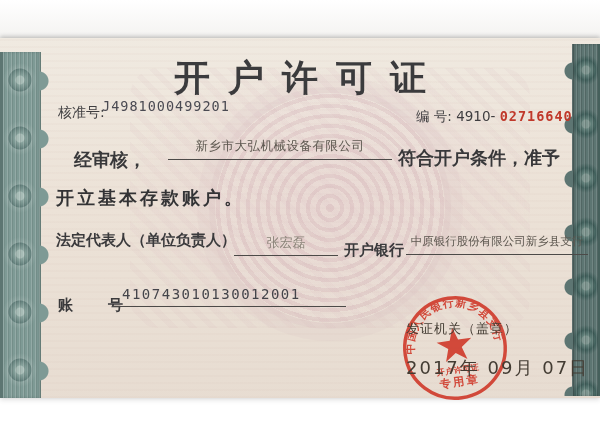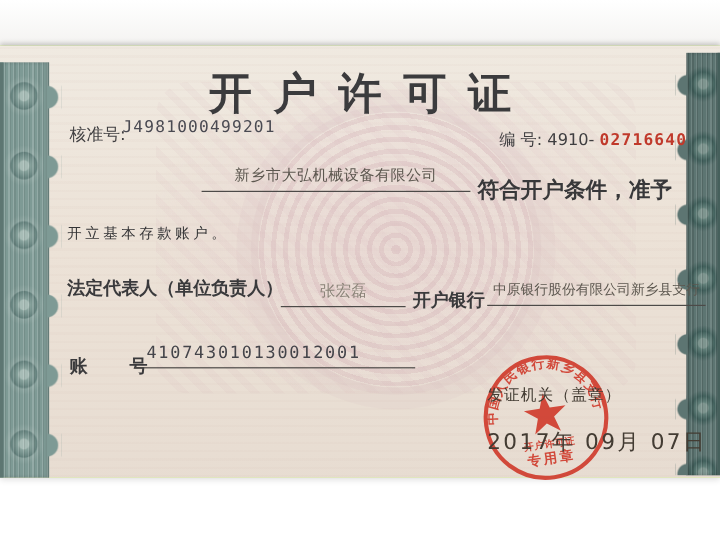--- a/index.html
+++ b/index.html
@@ -61,21 +61,21 @@
   #approval-row{left:58px;top:66px;font-size:14px;}
   #approval-value{position:absolute;left:44px;top:-6px;font-size:13.5px;color:#4a4a52;
                   letter-spacing:1px;}
   #serial-row{left:416px;top:70px;font-size:13.5px;color:#3f3e40;}
   #serial-number{color:#c0392b;font-weight:bold;letter-spacing:1px;}
 
   #review-label{left:74px;top:110px;font-size:18px;font-weight:bold;color:#38383a;}
   #company-line{left:168px;top:100px;width:224px;font-size:12.5px;color:#5c574f;
                 padding-bottom:4px;letter-spacing:0.5px;}
   #review-right{left:398px;top:108px;font-size:18px;font-weight:bold;color:#38383a;}
-  #account-open-text{left:56px;top:148px;font-size:12px;font-weight:normal;color:#333335;
+  #account-open-text{left:56px;top:148px;font-size:18px;font-weight:bold;color:#333335;
                      letter-spacing:3px;}
 
   #legal-rep-label{left:56px;top:193px;font-size:15px;font-weight:bold;color:#3a3a3c;}
   #legal-rep-line{left:234px;top:196px;width:104px;font-size:13px;color:#8a8378;padding-bottom:3px;}
   #bank-label{left:344px;top:203px;font-size:15px;font-weight:bold;color:#3a3a3c;}
   #bank-line{left:406px;top:196px;width:182px;font-size:11.5px;color:#5c574f;padding-bottom:5px;}
 
   #account-label{left:58px;top:258px;font-size:15px;font-weight:bold;color:#3a3a3c;letter-spacing:10px;}
   #account-line{left:112px;top:248px;width:234px;font-size:14px;color:#44444a;padding-bottom:4px;
                 text-align:left;}
@@ -110,20 +110,21 @@
       <span class="label">核准号:</span>
       <span id="approval-value" class="printed-value">J4981000499201</span>
     </div>
 
     <div class="abs" id="serial-row">
       <span>编 号:</span>
       <span>4910-</span>
       <span id="serial-number" class="printed-value">02716640</span>
     </div>
 
+    <div class="abs" id="review-label">经审核，</div>
     <div class="abs fill-line" id="company-line">
       <span>新乡市大弘机械设备有限公司</span>
     </div>
     <div class="abs" id="review-right">符合开户条件，准予</div>
 
     <div class="abs" id="account-open-text">开立基本存款账户。</div>
 
     <div class="abs" id="legal-rep-label">法定代表人（单位负责人）</div>
     <div class="abs fill-line" id="legal-rep-line">
       <span>张宏磊</span>

